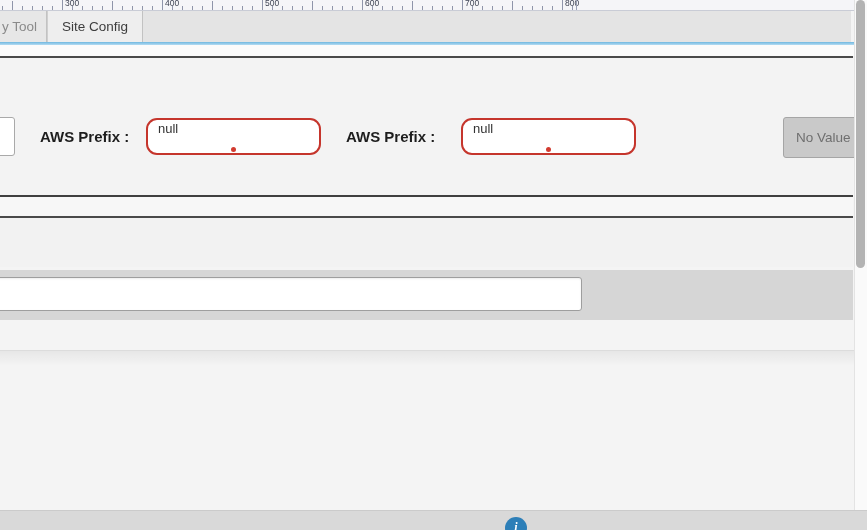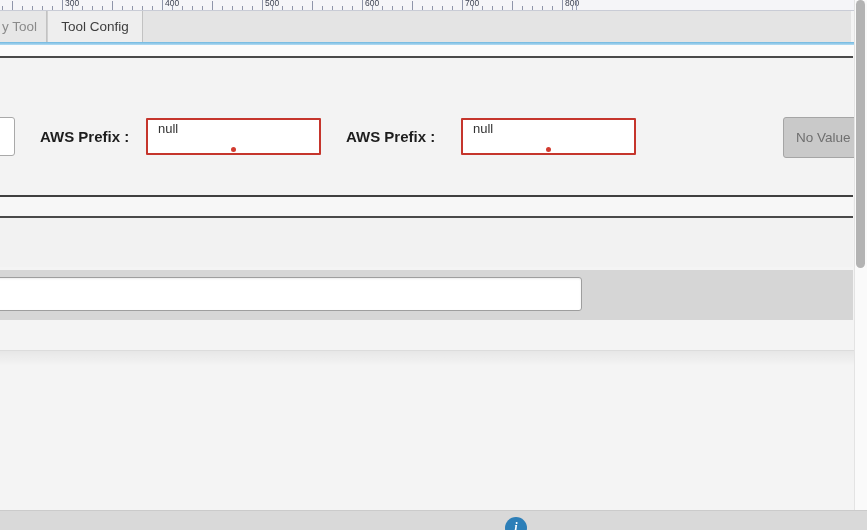--- a/index.html
+++ b/index.html
@@ -41,21 +41,21 @@
   .band-lower { position:absolute; left:0; top:320px; width:855px; height:190px; background:#f4f4f4; }
   .panel-edge { position:absolute; left:0; top:350px; width:855px; height:16px;
     border-top:1px solid #dcdcdc;
     background:linear-gradient(rgba(0,0,0,0.055), rgba(0,0,0,0)); }
 
   
   .field-label { position:absolute; top:128px; font-size:15px; font-weight:700; color:#1d1d1d; white-space:nowrap; }
   .cutoff-input { position:absolute; left:-40px; top:117px; width:55px; height:39px;
     background:#ffffff; border:1px solid #a9a9a9; border-radius:3px; }
   .invalid-input { position:absolute; top:118px; width:175px; height:37px;
-    background:#ffffff; border:2px solid #c5352c; border-radius:1px;
+    background:#ffffff; border:2px solid #c5352c; border-radius:11px;
     font-family:"Liberation Sans", sans-serif; font-size:13px; color:#333; padding:0 0 16px 10px; outline:none; }
   .red-dot { position:absolute; width:5px; height:5px; border-radius:50%; background:#d23b30; top:147px; }
   .disabled-box { position:absolute; left:783px; top:117px; width:90px; height:41px;
     background:#c9c9c9; border:1px solid #a5a5a5; border-radius:3px;
     font-size:13.5px; color:#6f6f6f; line-height:39px; padding-left:12px; }
 
   
   .wide-input { position:absolute; left:-20px; top:277px; width:602px; height:34px;
     background:#ffffff; border:1px solid #9e9e9e; border-radius:3px;
     font-family:"Liberation Sans", sans-serif; font-size:13px; color:#333; padding-left:8px; outline:none;
@@ -144,21 +144,21 @@
         <div class="ruler-label" style="left:265px">500</div>
         <div class="ruler-label" style="left:365px">600</div>
         <div class="ruler-label" style="left:465px">700</div>
         <div class="ruler-label" style="left:565px">800</div>
       </div>
     <div class="ruler-end"></div>
   </div>
 
   <div class="tabbar">
     <div class="tab tab-prev">y Tool</div>
-    <div class="tab tab-active">Tool Config</div>
+    <div class="tab tab-active">Site Config</div>
   </div>
   <div class="tab-underline"></div>
 
   <div class="strip-white"></div>
   <div class="rule rule-dark1"></div>
   <div class="band-a"></div>
   <div class="rule rule-dark2"></div>
   <div class="band-b"></div>
   <div class="rule rule-dark3"></div>
   <div class="band-c"></div>

